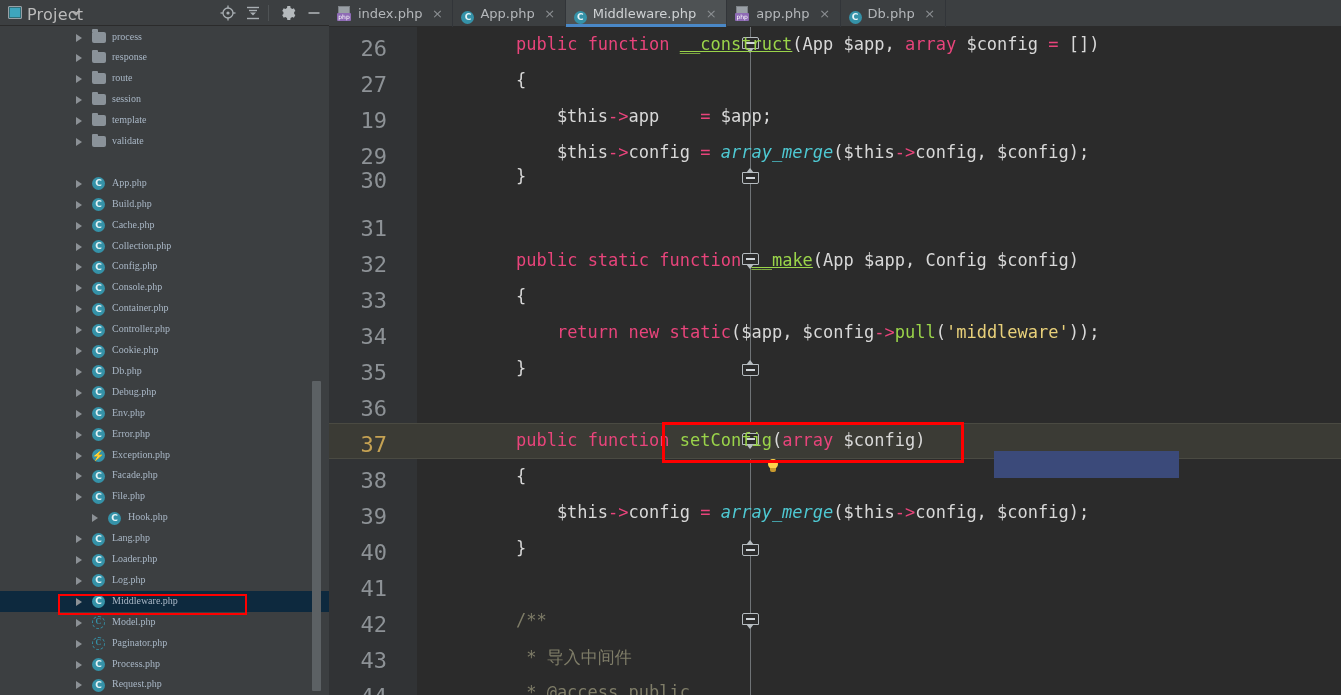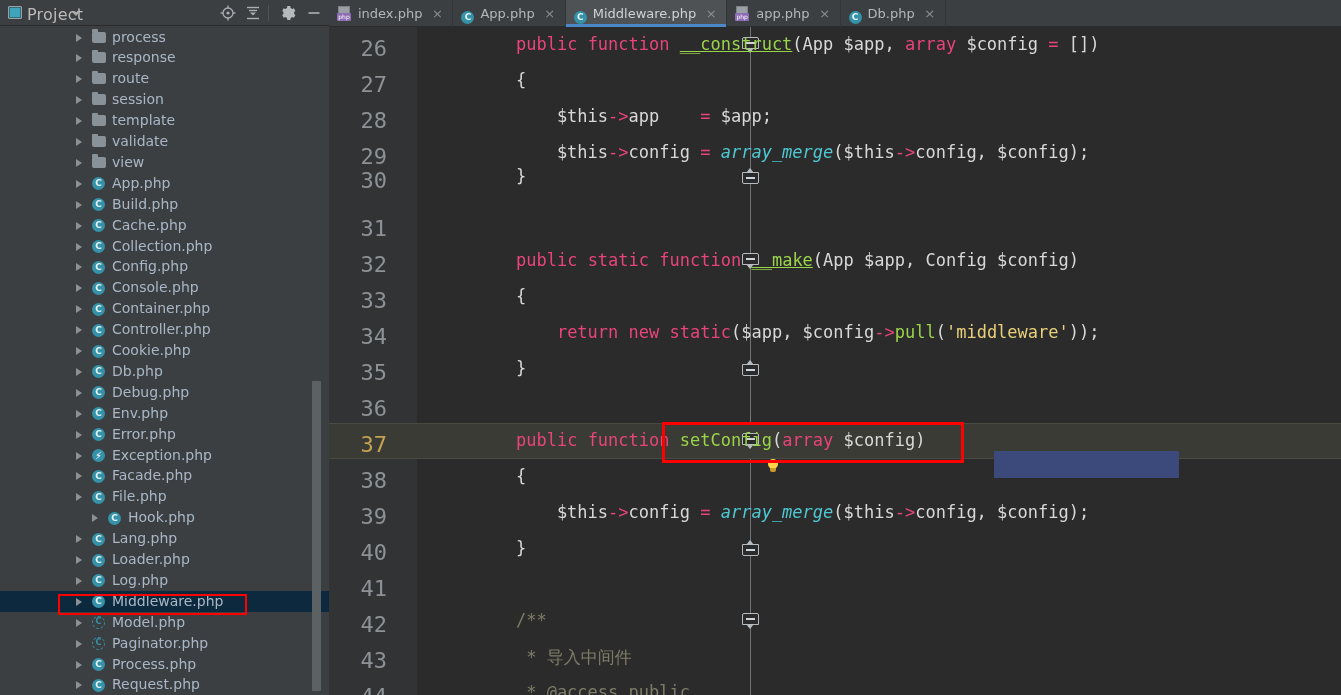--- a/index.html
+++ b/index.html
@@ -45,21 +45,21 @@
   #tb-min{left:305px;}
   .tb-btn svg{display:block;}
 
   
   #tree{
     position:absolute;left:0;top:26px;width:329px;height:669px;
     overflow:hidden;background:#3c3f41;
   }
   .row{
     position:relative;height:20.9px;line-height:20.9px;white-space:nowrap;
-    color:#a9b7c6;font-size:14px;cursor:default;
+    color:#a9b7c6;font-size:10px;cursor:default;font-family:Liberation Serif, serif;
   }
   .row .arrow{
     position:absolute;left:76px;top:7px;width:0;height:0;
     border-top:4.5px solid transparent;border-bottom:4.5px solid transparent;
     border-left:6px solid #8c9196;
   }
   .row .ico{position:absolute;left:92px;top:4px;width:14px;height:14px;}
   .row .lbl{position:absolute;left:112px;top:0;color:#a9b7c6;}
   .row.folder .lbl{color:#a9b7c6;}
   .row.selected{background:#0d293e;}
@@ -289,25 +289,20 @@
         <div class="row folder" style="position: absolute; left: 0px; width: 329px; top: 84.1px;">
           <span class="arrow"></span>
           <span class="ico folder"></span>
           <span class="lbl">template</span>
         </div>
         <div class="row folder" style="position: absolute; left: 0px; width: 329px; top: 105px;">
           <span class="arrow"></span>
           <span class="ico folder"></span>
           <span class="lbl">validate</span>
         </div>
-        <div class="row folder" style="position: absolute; left: 0px; width: 329px; top: 125.9px;">
-          <span class="arrow"></span>
-          <span class="ico folder"></span>
-          <span class="lbl">view</span>
-        </div>
         <div class="row file" style="position: absolute; left: 0px; width: 329px; top: 146.8px;">
           <span class="arrow"></span>
           <span class="ico cls"></span>
           <span class="lbl">App.php</span>
         </div>
         <div class="row file" style="position: absolute; left: 0px; width: 329px; top: 167.7px;">
           <span class="arrow"></span>
           <span class="ico cls"></span>
           <span class="lbl">Build.php</span>
         </div>
@@ -451,21 +446,21 @@
             <span class="box"></span>
             <span class="tip"></span>
           </span>
           <span class="ctext"><span class="plain">    </span><span class="pkw">public</span><span class="plain"> </span><span class="pkw">function</span><span class="plain"> </span><span class="fn ul">__construct</span><span class="plain">(</span><span class="plain">App $app, </span><span class="pkw">array</span><span class="plain"> $config </span><span class="op">=</span><span class="plain"> [])</span></span>
         </div>
         <div class="cline" style="top: 36px;">
           <span class="lnum">27</span>
           <span class="ctext"><span class="plain">    {</span></span>
         </div>
         <div class="cline" style="top: 72px;">
-          <span class="lnum">28</span>
+          <span class="lnum">19</span>
           <span class="ctext"><span class="plain">        $this</span><span class="op">-&gt;</span><span class="plain">app    </span><span class="op">=</span><span class="plain"> $app;</span></span>
         </div>
         <div class="cline" style="top: 108px;">
           <span class="lnum">29</span>
           <span class="ctext"><span class="plain">        $this</span><span class="op">-&gt;</span><span class="plain">config </span><span class="op">=</span><span class="plain"> </span><span class="ital">array_merge</span><span class="plain">($this</span><span class="op">-&gt;</span><span class="plain">config, $config);</span></span>
         </div>
         <div class="cline" style="top: 132px;">
           <span class="lnum">30</span>
           <span class="fold up" style="top: 13px;">
             <span class="box"></span>

